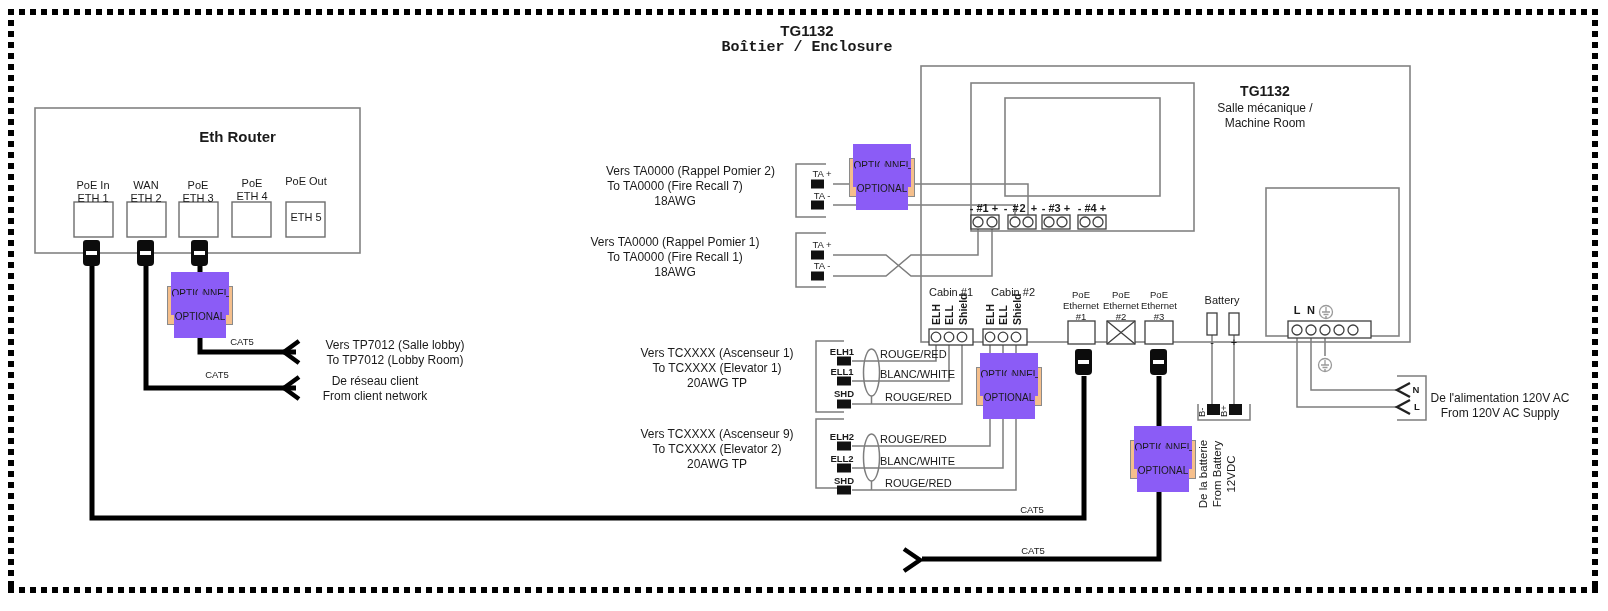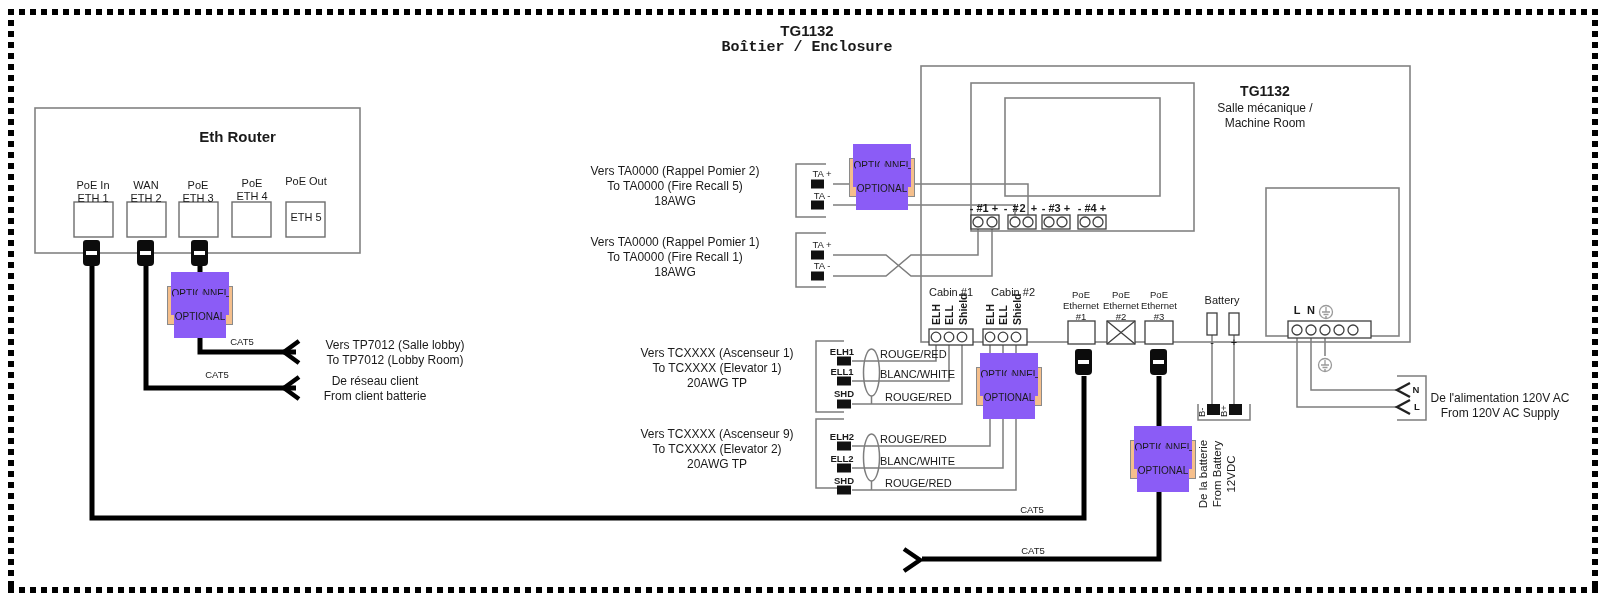--- a/index.html
+++ b/index.html
@@ -202,24 +202,24 @@
   </div>
 
   <div class="lbl xs" style="left:222px;top:336px;width:40px;">CAT5</div>
   <div class="lbl xs" style="left:197px;top:369px;width:40px;">CAT5</div>
   <div class="lbl xs" style="left:1012px;top:504px;width:40px;">CAT5</div>
   <div class="lbl xs" style="left:1013px;top:545px;width:40px;">CAT5</div>
 
   <div class="lbl" style="left:310px;top:338px;width:170px;">Vers TP7012 (Salle lobby)</div>
   <div class="lbl" style="left:310px;top:353px;width:170px;">To TP7012 (Lobby Room)</div>
   <div class="lbl" style="left:300px;top:374px;width:150px;">De réseau client</div>
-  <div class="lbl" style="left:300px;top:389px;width:150px;">From client batterie</div>
-
-  <div class="lbl" style="left:575px;top:164px;width:200px;">Vers TA0000 (Rappel Pomier 2)</div>
-  <div class="lbl" style="left:575px;top:179px;width:200px;">To TA0000 (Fire Recall 5)</div>
+  <div class="lbl" style="left:300px;top:389px;width:150px;">From client network</div>
+
+  <div class="lbl" style="left:575px;top:164px;width:200px;text-align:right;">Vers TA0000 (Rappel Pomier 2)</div>
+  <div class="lbl" style="left:575px;top:179px;width:200px;">To TA0000 (Fire Recall 7)</div>
   <div class="lbl" style="left:575px;top:194px;width:200px;">18AWG</div>
   <div class="lbl" style="left:575px;top:235px;width:200px;">Vers TA0000 (Rappel Pomier 1)</div>
   <div class="lbl" style="left:575px;top:250px;width:200px;">To TA0000 (Fire Recall 1)</div>
   <div class="lbl" style="left:575px;top:265px;width:200px;">18AWG</div>
 
   <div class="lbl xs" style="left:804px;top:168px;width:36px;">TA +</div>
   <div class="lbl xs" style="left:804px;top:190px;width:36px;">TA -</div>
   <div class="lbl xs" style="left:804px;top:239px;width:36px;">TA +</div>
   <div class="lbl xs" style="left:804px;top:260px;width:36px;">TA -</div>
 

